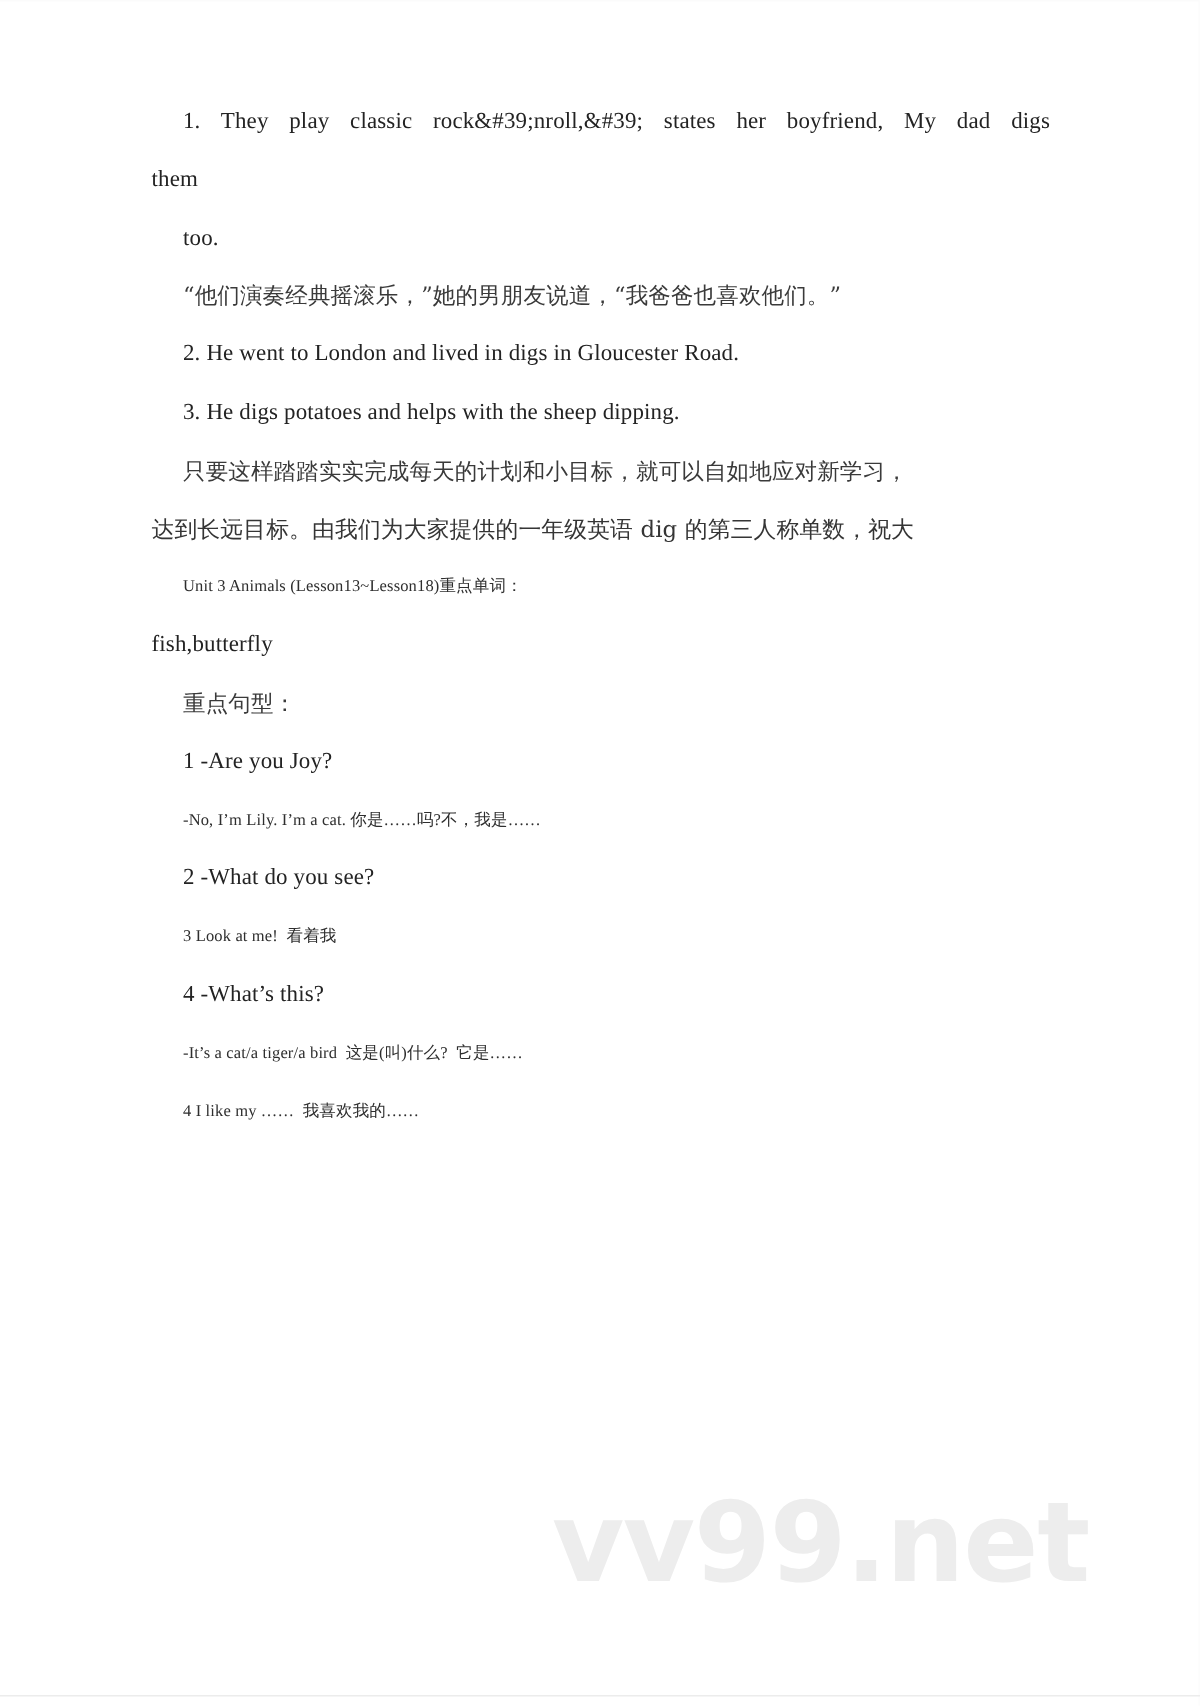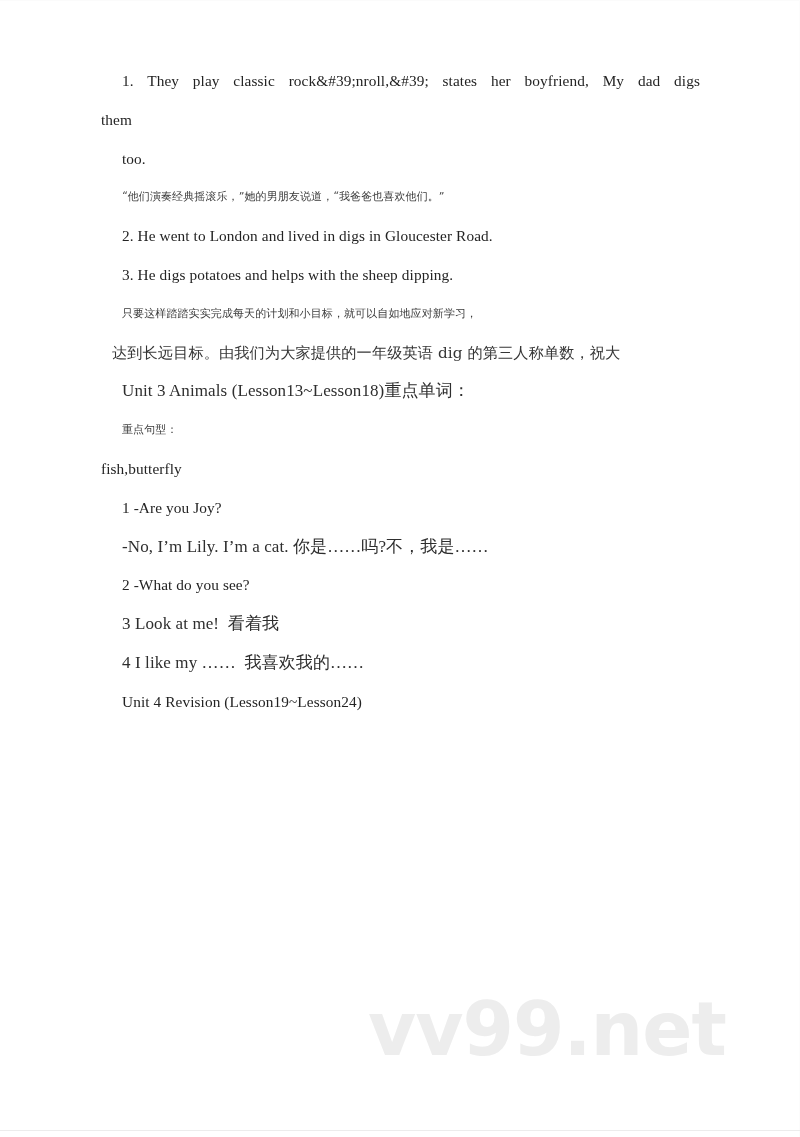--- a/index.html
+++ b/index.html
@@ -73,37 +73,36 @@
 
   
   .line.justified {
     text-align: justify;
     text-align-last: justify;
     text-indent: 21px;
   }
 
   .line.cjk {
     font-family: "DejaVu Serif", "Liberation Serif", serif;
-    font-size: 11px;
+    font-size: 15px;
     color: #3a3a3a;
   }
 
   .line.cjk-mixed {
     font-family: "Liberation Serif", "DejaVu Serif", serif;
-    font-size: 17px;
+    font-size: 11px;
     color: #2e2e2e;
   }
 
   .line.cjk-body {
     font-family: "DejaVu Serif", "Liberation Serif", serif;
     font-size: 15.2px;
     color: #353535;
     text-align: justify;
     text-align-last: left;
-    margin-left: 11px;
   }
 
   
   .watermark {
     position: absolute;
     left: 368px;
     top: 986px;
     z-index: 1;
     font-family: "DejaVu Sans", "Liberation Sans", sans-serif;
     font-size: 74px;
@@ -129,22 +128,23 @@
 
   <p class="line justified">1. They play classic rock&amp;#39;nroll,&amp;#39; states her boyfriend, My dad digs</p>
       <p class="line flush">them</p>
       <p class="line indent">too.</p>
       <p class="line cjk indent">“他们演奏经典摇滚乐，”她的男朋友说道，“我爸爸也喜欢他们。”</p>
       <p class="line indent">2. He went to London and lived in digs in Gloucester Road.</p>
       <p class="line indent">3. He digs potatoes and helps with the sheep dipping.</p>
       <p class="line cjk indent">只要这样踏踏实实完成每天的计划和小目标，就可以自如地应对新学习，</p>
       <p class="line cjk-body flush">达到长远目标。由我们为大家提供的一年级英语 dig 的第三人称单数，祝大</p>
       <p class="line cjk-mixed indent">Unit 3 Animals (Lesson13~Lesson18)重点单词：</p>
+      <p class="line flush">fish,butterfly</p>
       <p class="line cjk indent">重点句型：</p>
-      <p class="line flush">fish,butterfly</p>
       <p class="line indent">1 -Are you Joy?</p>
       <p class="line cjk-mixed indent">-No, I’m Lily. I’m a cat. 你是……吗?不，我是……</p>
       <p class="line indent">2 -What do you see?</p>
       <p class="line cjk-mixed indent">3 Look at me!  看着我</p>
+      <p class="line indent">4 -What’s this?</p>
+      <p class="line cjk-mixed indent">-It’s a cat/a tiger/a bird  这是(叫)什么?  它是……</p>
       <p class="line cjk-mixed indent">4 I like my ……  我喜欢我的……</p>
-      <p class="line indent">Unit 4 Revision (Lesson19~Lesson24)</p>
     </div>
 </div>
 
 </body></html>

